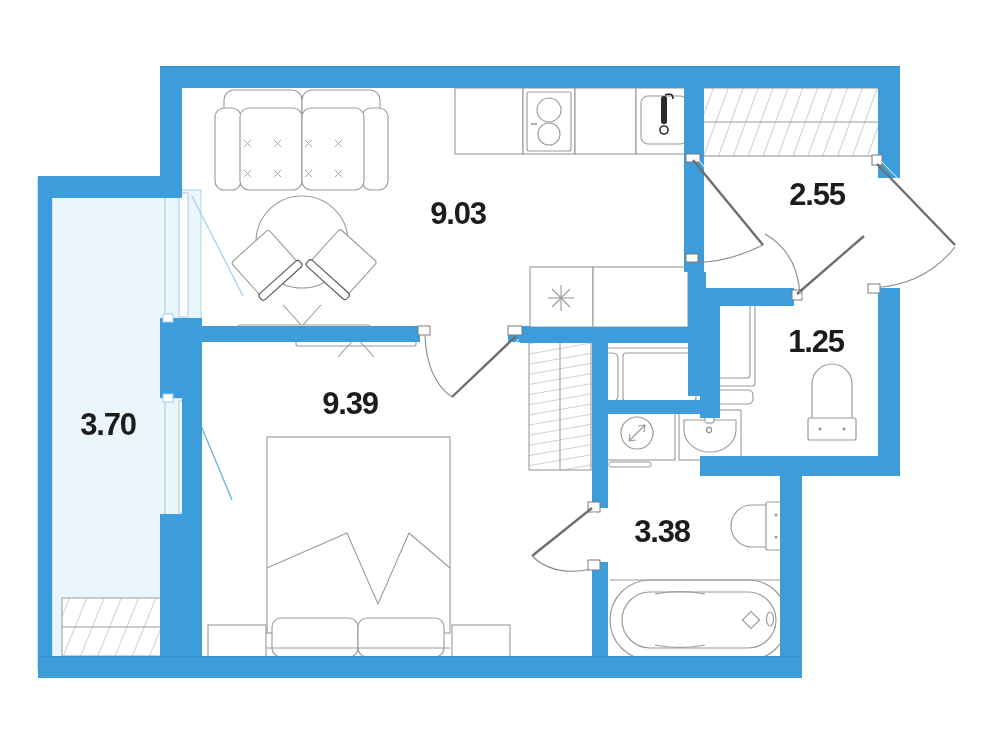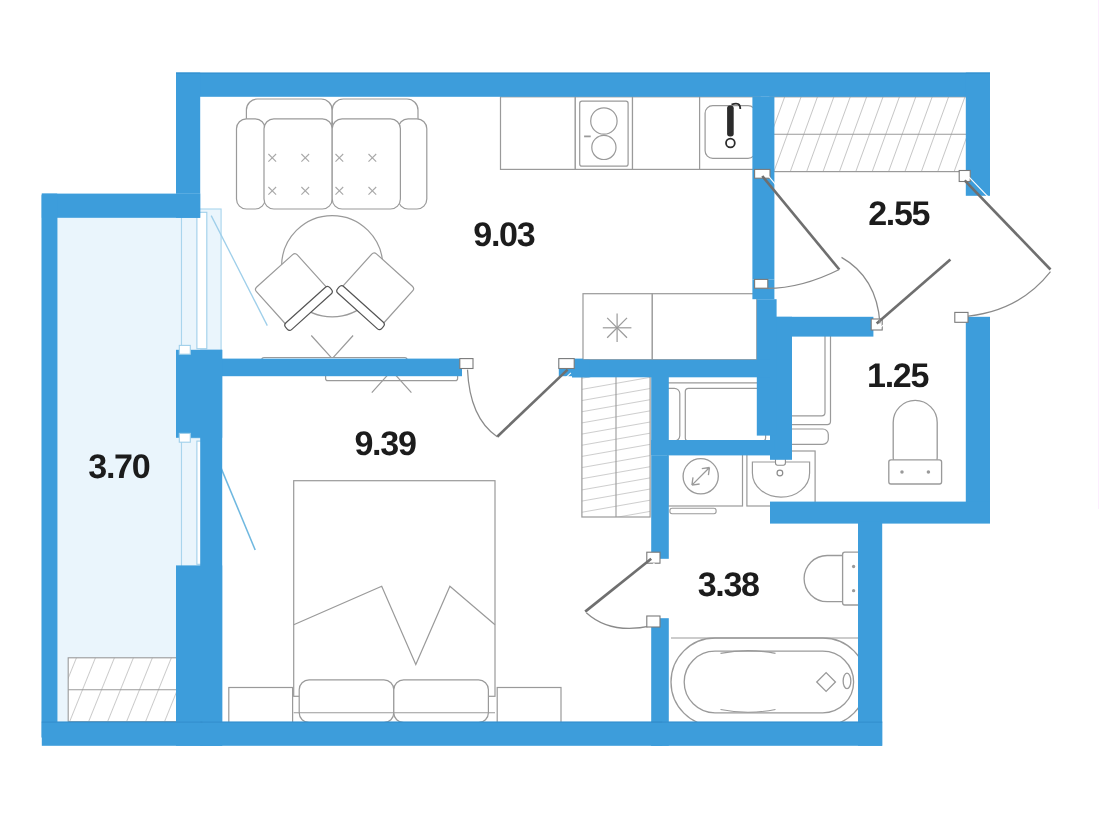--- a/index.html
+++ b/index.html
@@ -11,21 +11,21 @@
   body {
     width: 999px;
     height: 750px;
     font-family: "Liberation Sans", sans-serif;
     overflow: hidden;
   }
   #plan-root {
     position: relative;
     width: 999px;
     height: 750px;
-    background: #d946ef;
+    background: #a16207;
   }
   #floorplan-svg {
     display: block;
     width: 999px;
     height: 750px;
   }
   .area-label {
     font-family: "Liberation Sans", sans-serif;
     font-weight: 700;
     fill: #1c1c1c;

